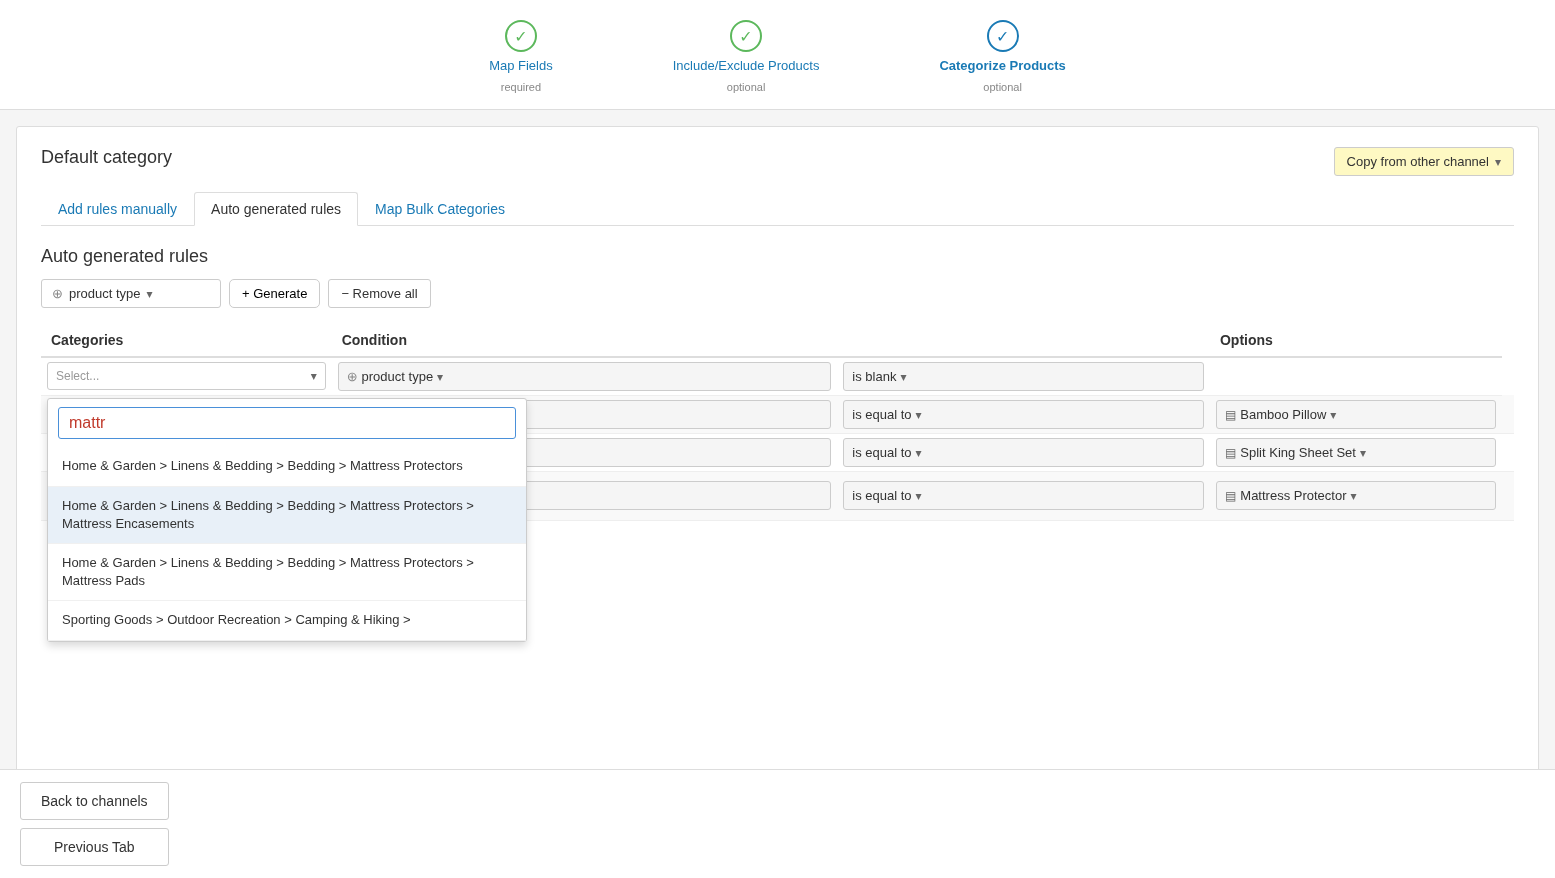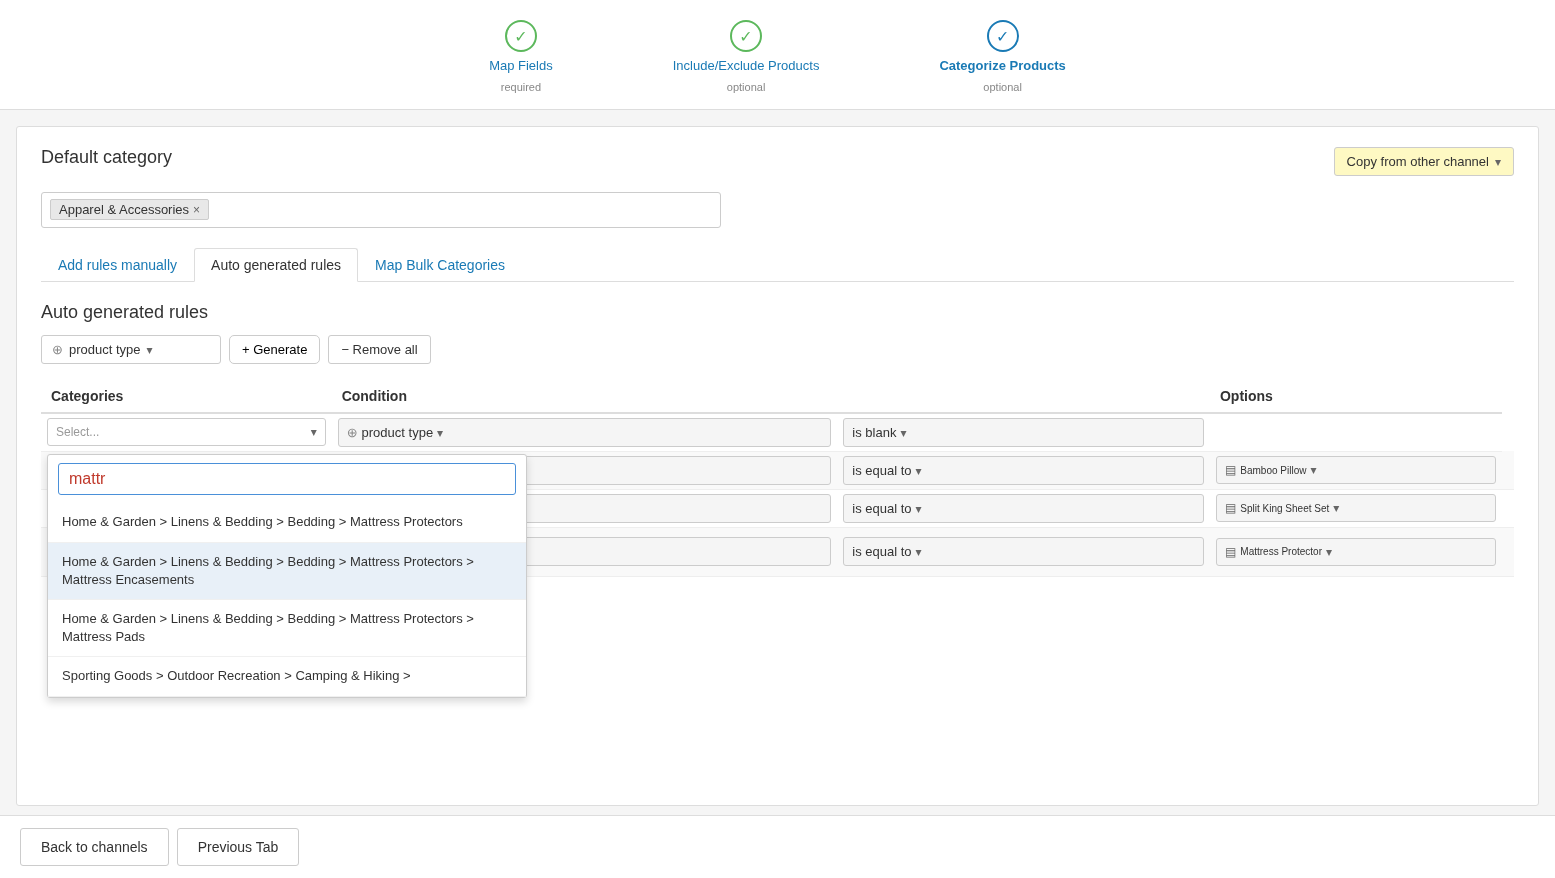--- a/index.html
+++ b/index.html
@@ -259,21 +259,21 @@
       align-items: center;
       gap: 4px;
       min-width: 120px;
     }
 
     
     .value-select {
       border: 1px solid #ccc;
       border-radius: 3px;
       padding: 6px 8px;
-      font-size: 10px;
+      font-size: 13px;
       background: #f5f5f5;
       cursor: pointer;
       display: flex;
       align-items: center;
       gap: 4px;
       min-width: 280px;
     }
 
     
     .row-white { background: #fff; }
@@ -285,21 +285,21 @@
       bottom: 0;
       left: 0;
       right: 0;
       background: #fff;
       border-top: 1px solid #ddd;
       padding: 12px 20px;
       display: flex;
       justify-content: space-between;
       align-items: center;
     }
-    .footer-left { display: flex; gap: 8px; }
+    .footer-left { display: flex; gap: 8px; flex-direction: column; }
     .footer-right { display: flex; gap: 8px; }
     .btn-footer {
       padding: 10px 20px;
       border-radius: 3px;
       font-size: 14px;
       cursor: pointer;
     }
     .btn-outline {
       border: 1px solid #ccc;
       background: #fff;
@@ -352,26 +352,20 @@
 <div class="main-content">
 
   <div class="section-header">
     <h2 class="section-title">Default category</h2>
     <button class="copy-channel-btn">
       <span>Copy from other channel</span>
       <span class="chevron-down"></span>
     </button>
   </div>
 
-  <div class="tag-input-area">
-    <div class="tag">
-      <span>Apparel &amp; Accessories</span>
-      <span class="tag-close">×</span>
-    </div>
-  </div>
 
   <div class="tabs">
     <div class="tab">
       <span>Add rules manually</span>
     </div>
     <div class="tab active">
       <span>Auto generated rules</span>
     </div>
     <div class="tab">
       <span>Map Bulk Categories</span>

